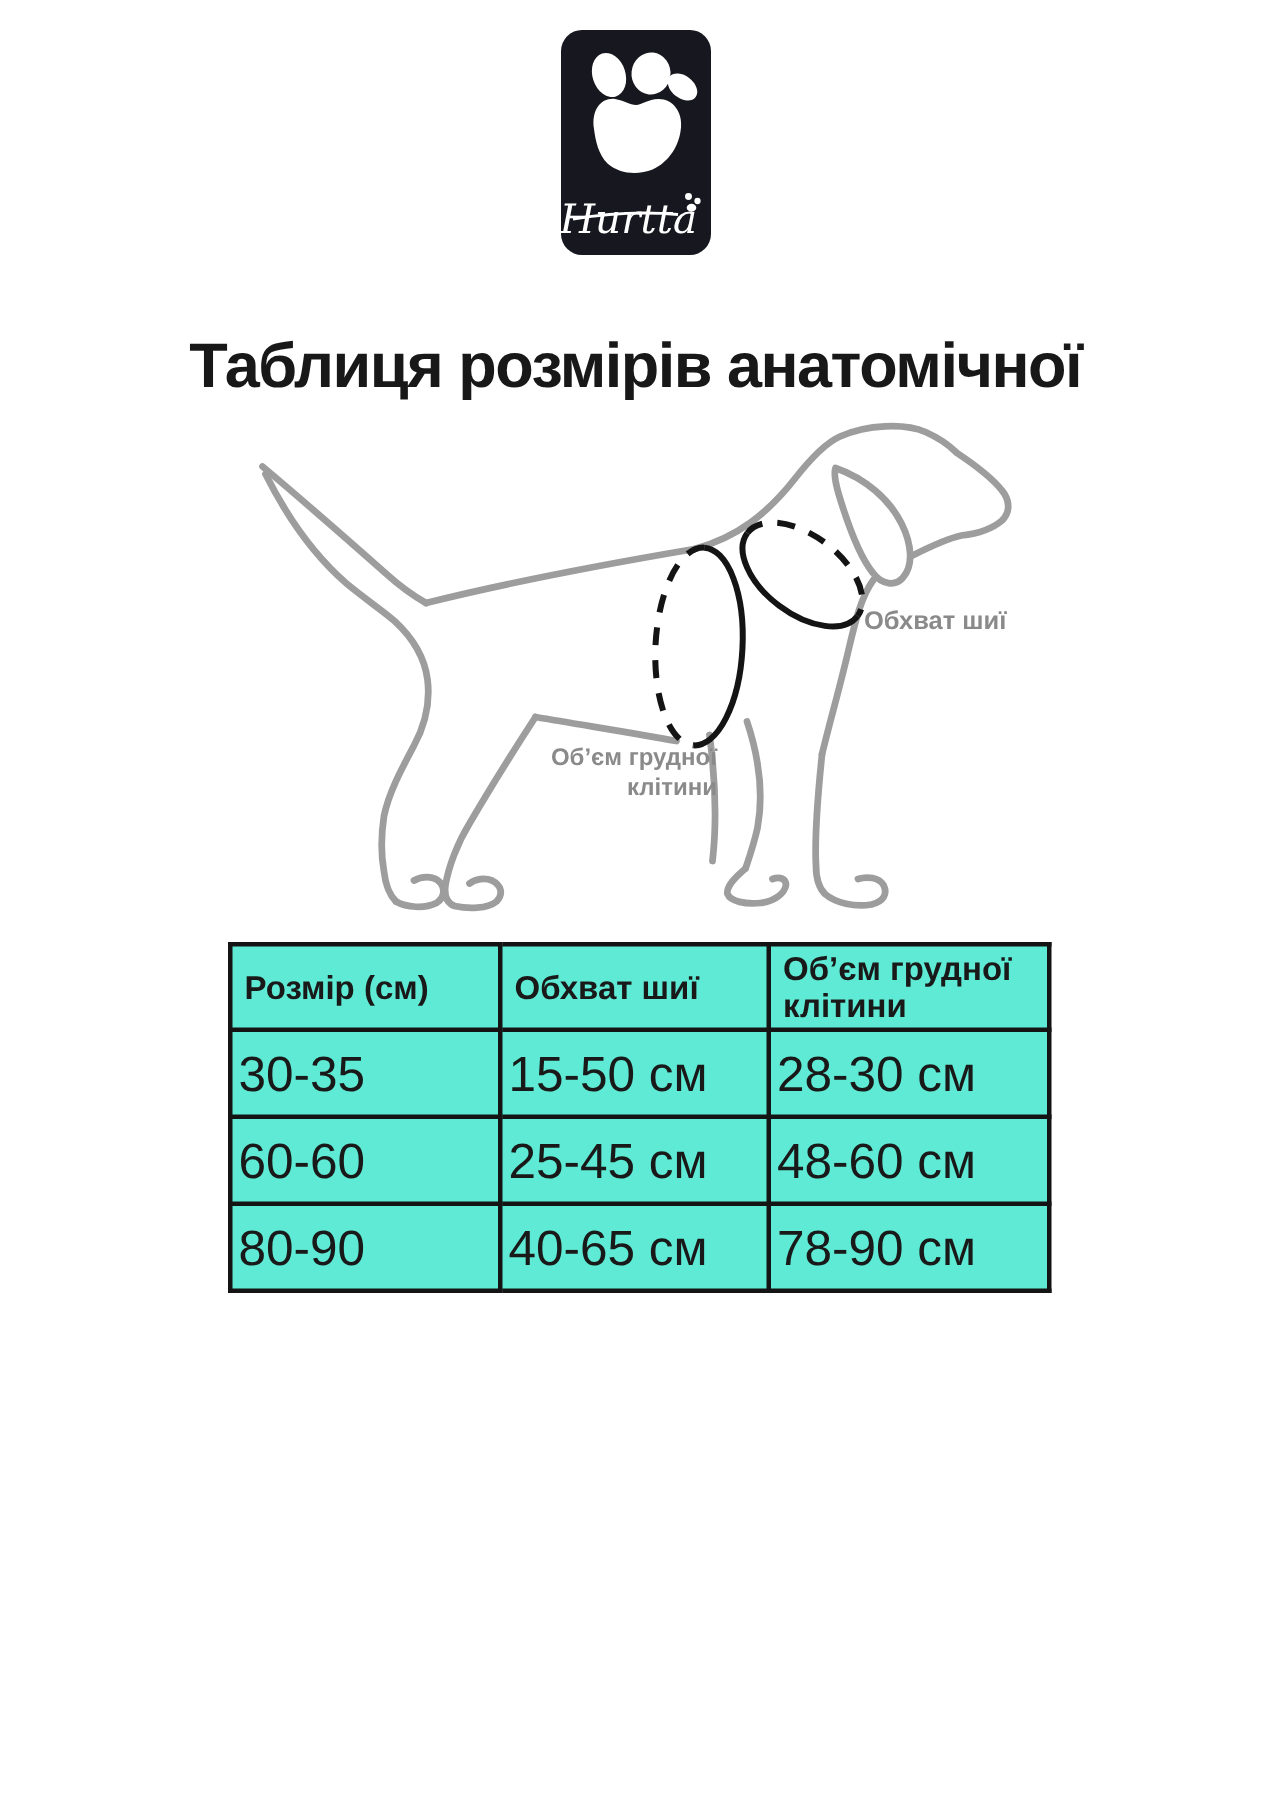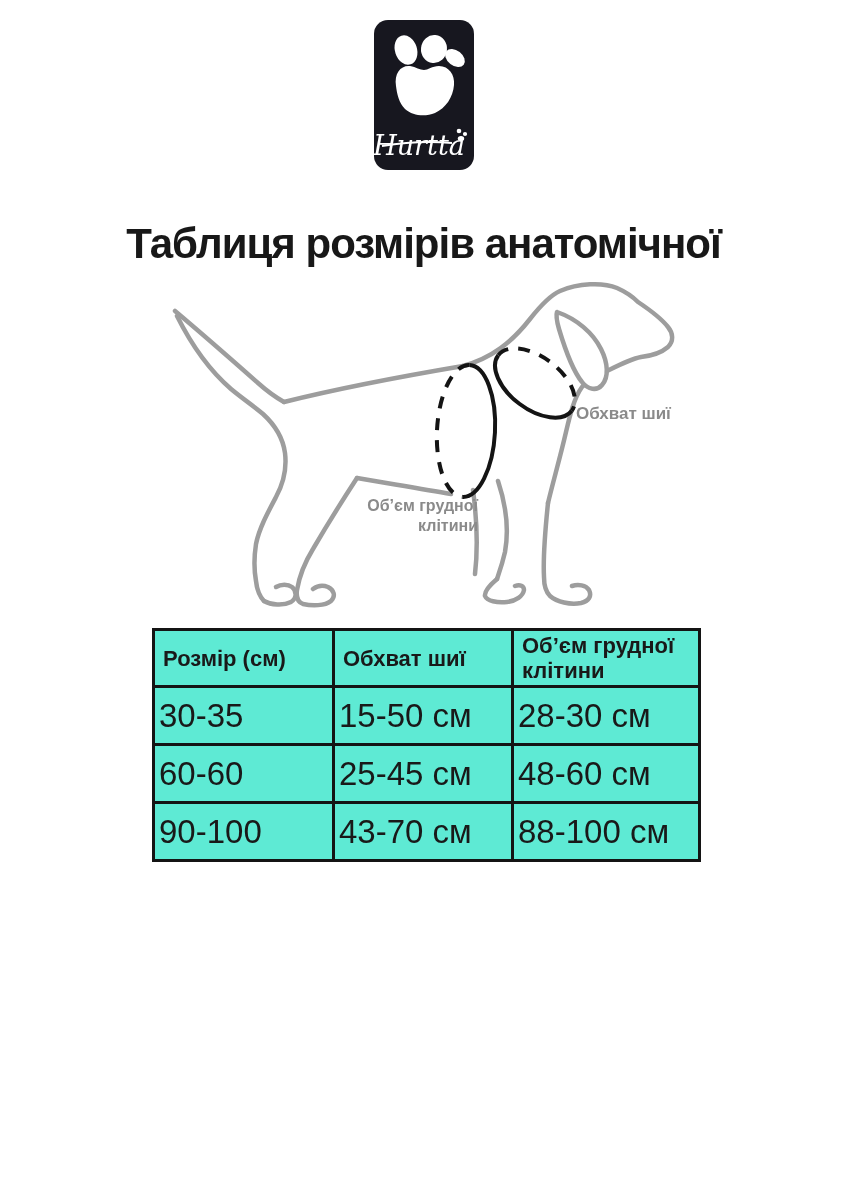--- a/index.html
+++ b/index.html
@@ -159,20 +159,20 @@
           <td>30-35</td>
           <td>15-50 см</td>
           <td>28-30 см</td>
         </tr>
         <tr>
           <td>60-60</td>
           <td>25-45 см</td>
           <td>48-60 см</td>
         </tr>
         <tr>
-          <td>90-100</td>
-          <td>43-70 см</td>
-          <td>88-100 см</td>
+          <td>80-90</td>
+          <td>40-65 см</td>
+          <td>78-90 см</td>
         </tr>
       </tbody>
   </table>
 
 </div>
 
 </body></html>

